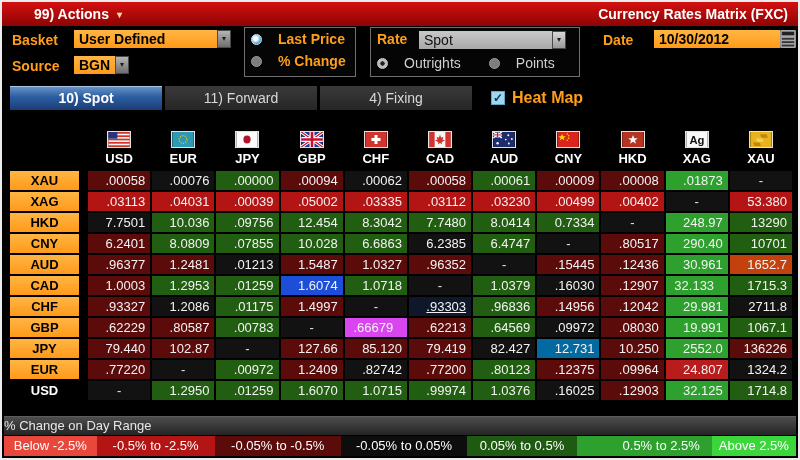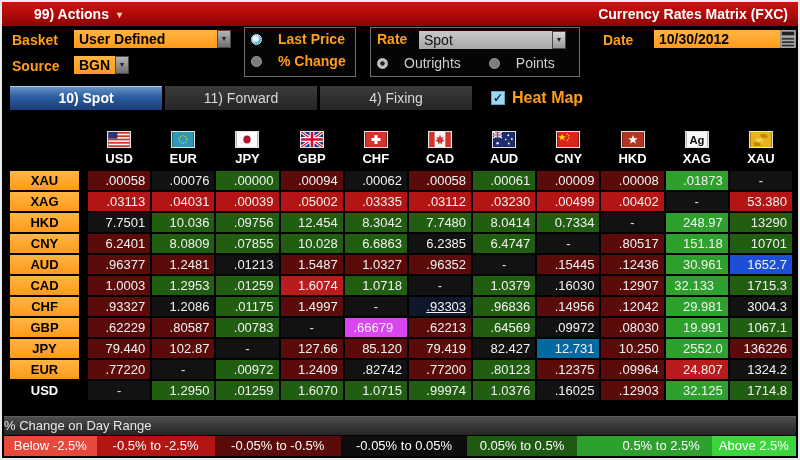--- a/index.html
+++ b/index.html
@@ -308,58 +308,58 @@
         <div class="rowlabel">CNY</div>
         <div class="cell" style="background: rgb(92, 11, 11);">6.2401</div>
         <div class="cell" style="background: rgb(33, 94, 17);">8.0809</div>
         <div class="cell" style="background: rgb(33, 94, 17);">.07855</div>
         <div class="cell" style="background: rgb(33, 94, 17);">10.028</div>
         <div class="cell" style="background: rgb(33, 94, 17);">6.6863</div>
         <div class="cell" style="background: rgb(18, 18, 18);">6.2385</div>
         <div class="cell" style="background: rgb(33, 94, 17);">6.4747</div>
         <div class="cell dash" style="background: rgb(18, 18, 18);">-</div>
         <div class="cell" style="background: rgb(92, 11, 11);">.80517</div>
-        <div class="cell" style="background: rgb(45, 160, 45);">151.18</div>
+        <div class="cell" style="background: rgb(45, 160, 45);">290.40</div>
         <div class="cell" style="background: rgb(33, 94, 17);">10701</div>
         <div class="rowlabel">AUD</div>
         <div class="cell" style="background: rgb(92, 11, 11);">.96377</div>
         <div class="cell" style="background: rgb(92, 11, 11);">1.2481</div>
         <div class="cell" style="background: rgb(18, 18, 18);">.01213</div>
         <div class="cell" style="background: rgb(92, 11, 11);">1.5487</div>
         <div class="cell" style="background: rgb(92, 11, 11);">1.0327</div>
         <div class="cell" style="background: rgb(92, 11, 11);">.96352</div>
         <div class="cell dash" style="background: rgb(18, 18, 18);">-</div>
         <div class="cell" style="background: rgb(92, 11, 11);">.15445</div>
         <div class="cell" style="background: rgb(92, 11, 11);">.12436</div>
         <div class="cell" style="background: rgb(45, 160, 45);">30.961</div>
-        <div class="cell" style="background: #1d4ed8;">1652.7</div>
+        <div class="cell" style="background: #c2410c;">1652.7</div>
         <div class="rowlabel">CAD</div>
         <div class="cell" style="background: rgb(92, 11, 11);">1.0003</div>
         <div class="cell" style="background: rgb(33, 94, 17);">1.2953</div>
         <div class="cell" style="background: rgb(33, 94, 17);">.01259</div>
-        <div class="cell" style="background: #b91c1c;">1.6074</div>
+        <div class="cell" style="background: #1d4ed8;">1.6074</div>
         <div class="cell" style="background: rgb(33, 94, 17);">1.0718</div>
         <div class="cell dash" style="background: rgb(18, 18, 18);">-</div>
         <div class="cell" style="background: rgb(33, 94, 17);">1.0379</div>
         <div class="cell" style="background: rgb(18, 18, 18);">.16030</div>
         <div class="cell" style="background: rgb(92, 11, 11);">.12907</div>
         <div class="cell" style="background: rgb(45, 160, 45); text-align: center;">32.133</div>
         <div class="cell" style="background: rgb(33, 94, 17);">1715.3</div>
         <div class="rowlabel">CHF</div>
         <div class="cell" style="background: rgb(92, 11, 11);">.93327</div>
         <div class="cell" style="background: rgb(18, 18, 18);">1.2086</div>
         <div class="cell" style="background: rgb(33, 94, 17);">.01175</div>
         <div class="cell" style="background: rgb(92, 11, 11);">1.4997</div>
         <div class="cell dash" style="background: rgb(18, 18, 18);">-</div>
         <div class="cell" style="background: #0f172a; text-decoration: underline;">.93303</div>
         <div class="cell" style="background: rgb(33, 94, 17);">.96836</div>
         <div class="cell" style="background: rgb(92, 11, 11);">.14956</div>
         <div class="cell" style="background: rgb(92, 11, 11);">.12042</div>
         <div class="cell" style="background: rgb(45, 160, 45);">29.981</div>
-        <div class="cell" style="background: rgb(18, 18, 18);">3004.3</div>
+        <div class="cell" style="background: rgb(18, 18, 18);">2711.8</div>
         <div class="rowlabel">GBP</div>
         <div class="cell" style="background: rgb(92, 11, 11);">.62229</div>
         <div class="cell" style="background: rgb(92, 11, 11);">.80587</div>
         <div class="cell" style="background: rgb(33, 94, 17);">.00783</div>
         <div class="cell dash" style="background: rgb(18, 18, 18);">-</div>
         <div class="cell" style="background: #d946ef; text-align: center;">.66679</div>
         <div class="cell" style="background: rgb(92, 11, 11);">.62213</div>
         <div class="cell" style="background: rgb(33, 94, 17);">.64569</div>
         <div class="cell" style="background: rgb(18, 18, 18);">.09972</div>
         <div class="cell" style="background: rgb(92, 11, 11);">.08030</div>

